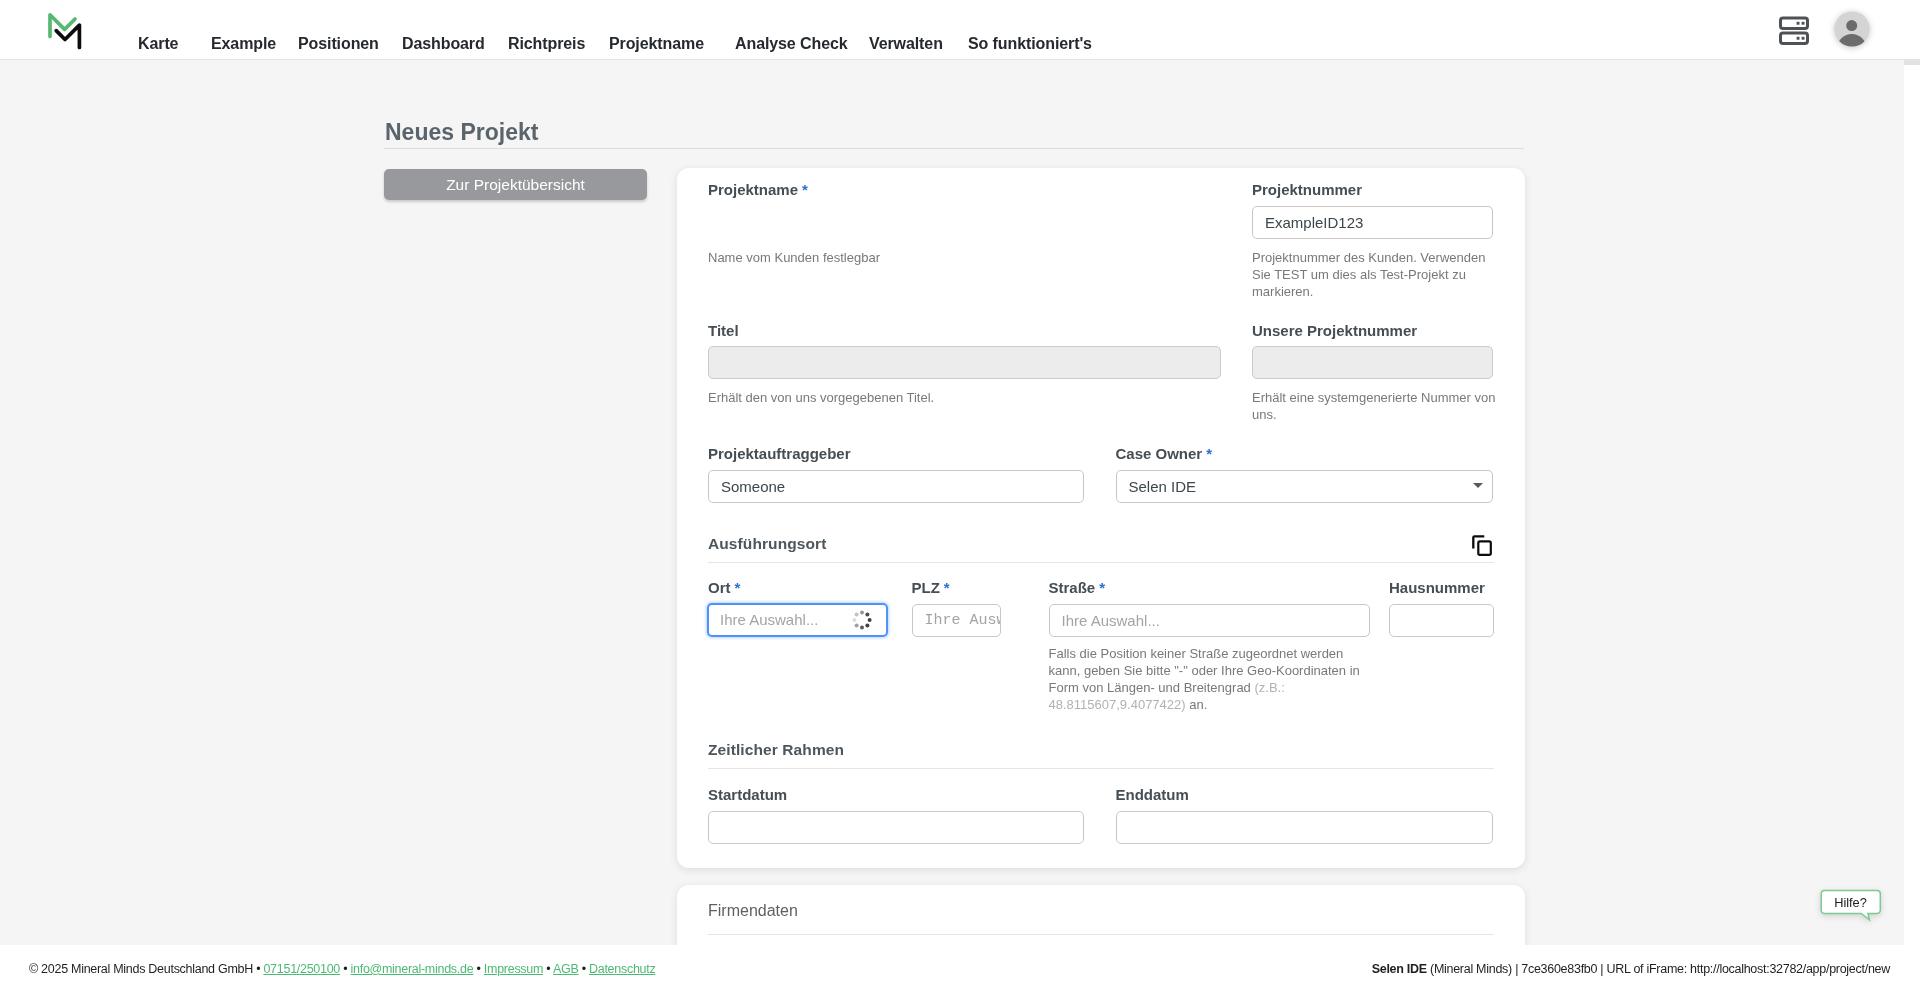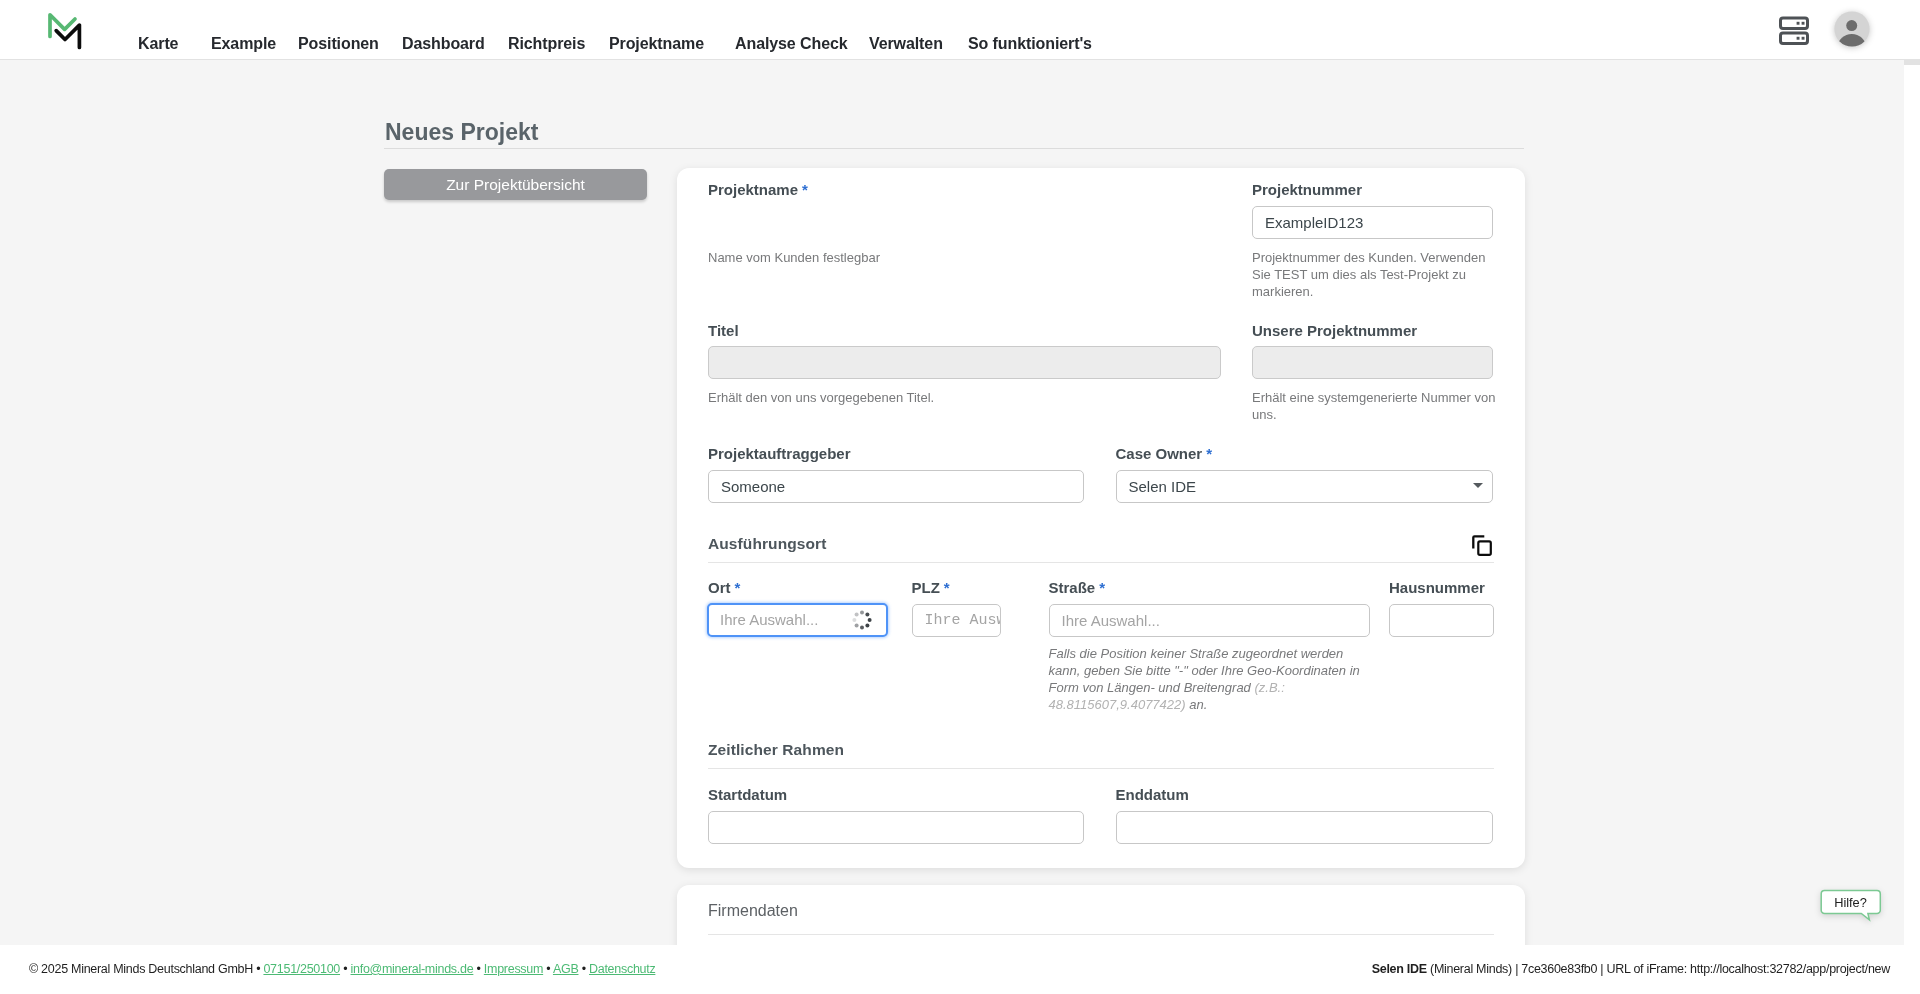--- a/index.html
+++ b/index.html
@@ -146,21 +146,21 @@
       <circle cx="11" cy="18.6" r="2" opacity="0.85"></circle>
       <circle cx="5.6" cy="16.4" r="2" opacity="0.5"></circle>
       <circle cx="3.4" cy="11" r="2" opacity="0.18"></circle>
       <circle cx="5.6" cy="5.6" r="2" opacity="0.32"></circle>
     </g>
   </svg>
   <div class="inp ph" style="left:234.5px; top:436px; width:89px;font-family:Liberation Mono, monospace;">Ihre Auswahl..</div>
   <div class="inp ph" style="left:371.5px; top:436px; width:321px;">Ihre Auswahl...</div>
   <div class="inp" style="left:712px; top:436px; width:104.5px;"></div>
 
-  <div class="help" style="left:371.5px; top:476.5px; width:330px;font-style:italic;">Falls die Position keiner Straße zugeordnet werden kann, geben Sie bitte "-" oder Ihre Geo-Koordinaten in Form von Längen- und Breitengrad <span class="lite">(z.B.: 48.8115607,9.4077422)</span> an.</div>
+  <div class="help" style="left:371.5px; top:476.5px; width:330px;">Falls die Position keiner Straße zugeordnet werden kann, geben Sie bitte "-" oder Ihre Geo-Koordinaten in Form von Längen- und Breitengrad <span class="lite">(z.B.: 48.8115607,9.4077422)</span> an.</div>
 
   <span class="sect" style="left:31px; top:572.5px;">Zeitlicher Rahmen</span>
   <div class="divider" style="top:599.5px;"></div>
   <span class="lbl" style="left:31px; top:617.5px;text-align:center;">Startdatum</span>
   <span class="lbl" style="left:438.5px; top:617.5px;">Enddatum</span>
   <div class="inp" style="left:31px; top:642.5px; width:376px;"></div>
   <div class="inp" style="left:438.5px; top:642.5px; width:377px;"></div>
 </div>
 
 <div class="card" id="card2">

